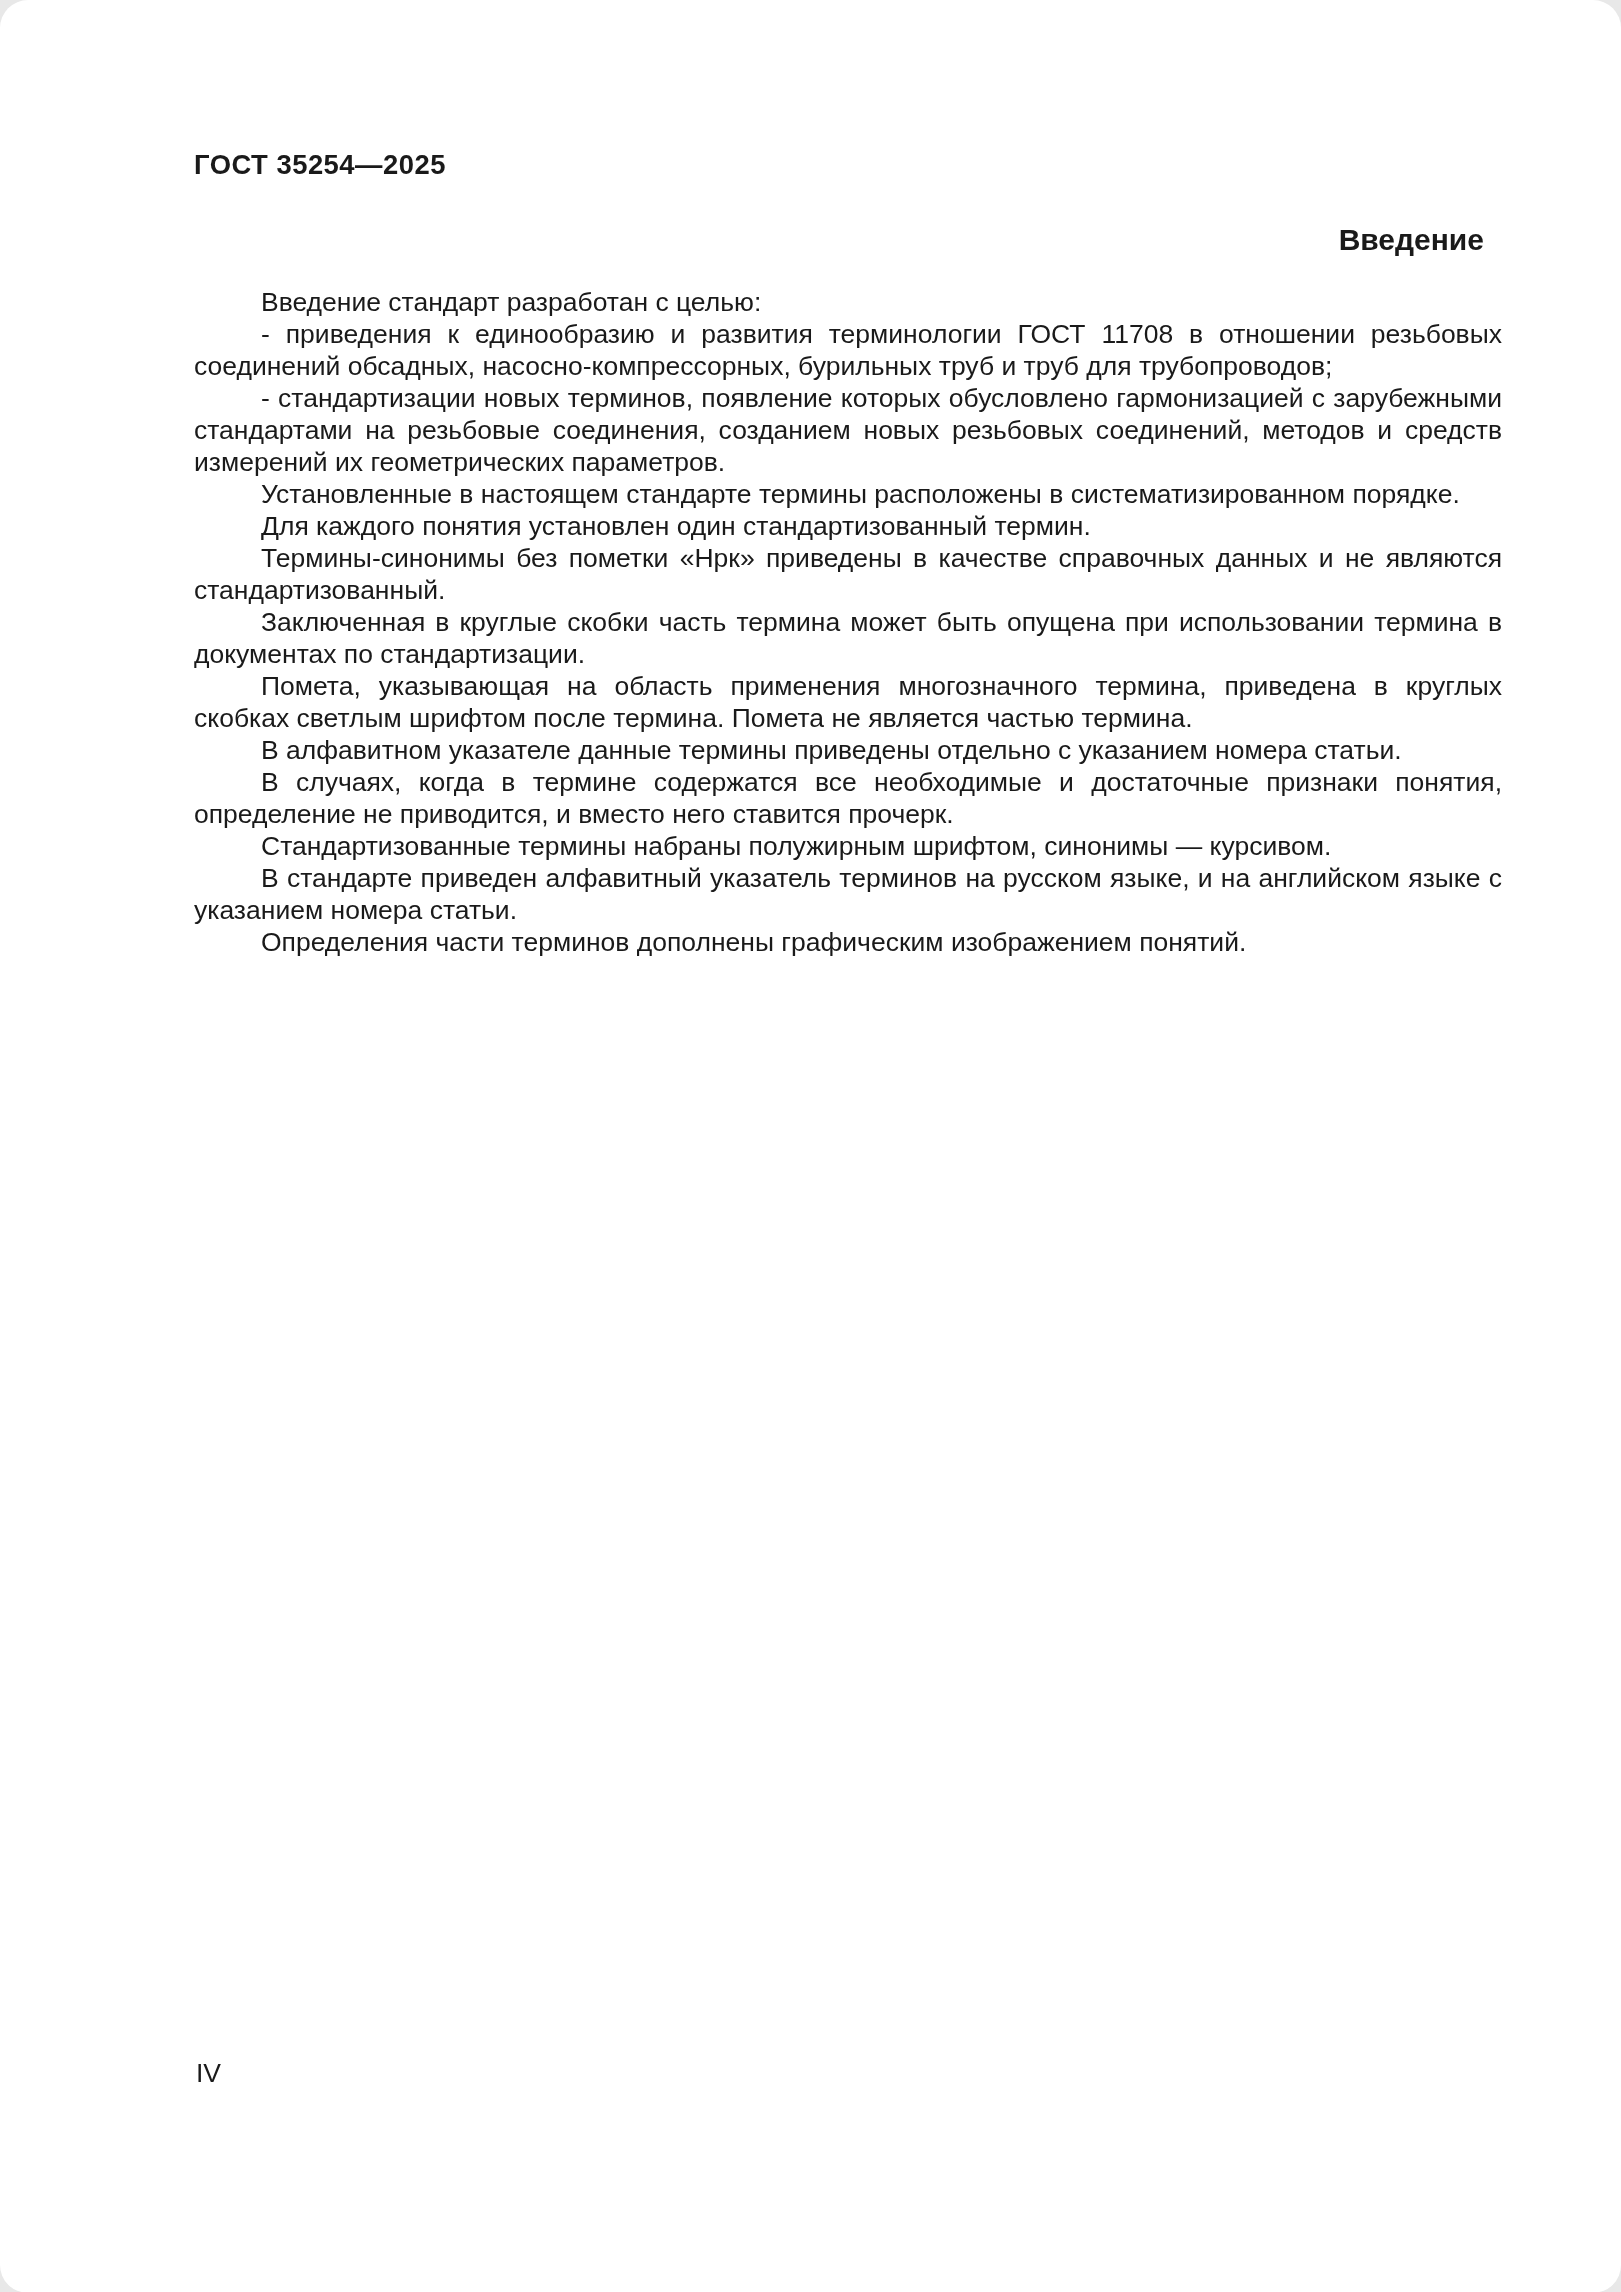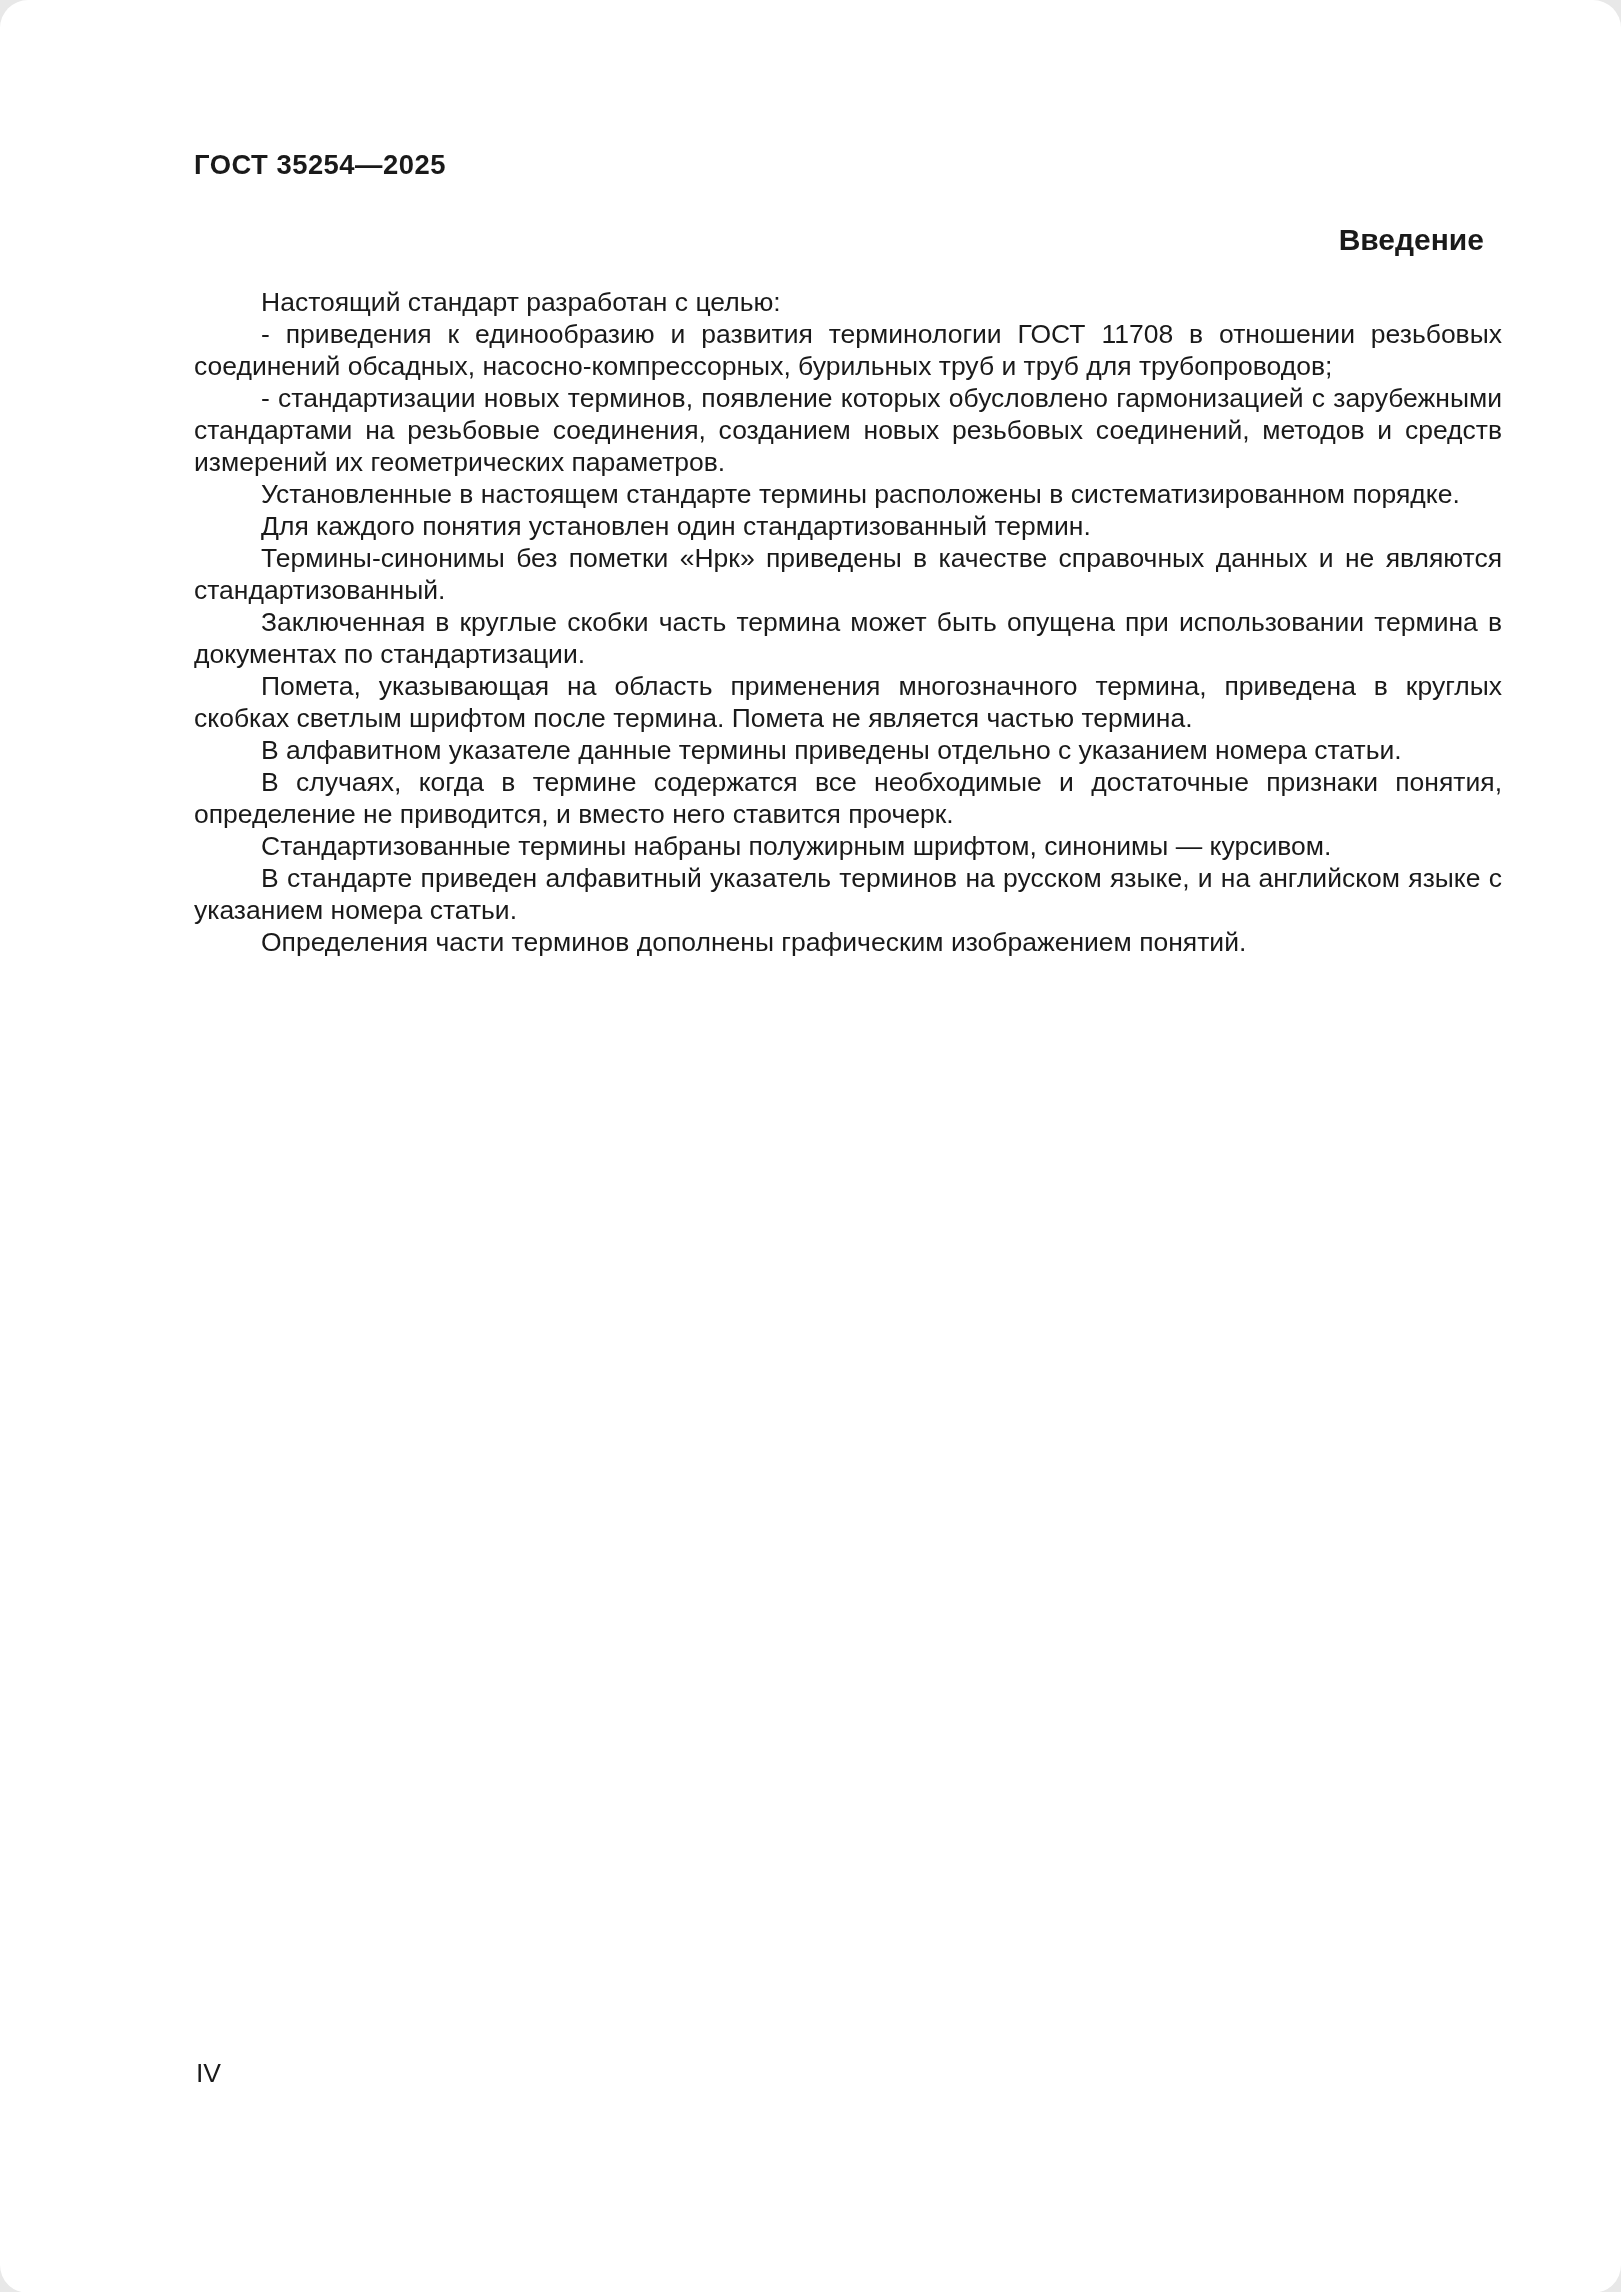--- a/index.html
+++ b/index.html
@@ -62,21 +62,21 @@
 </head>
 <body>
 
 <div class="page">
 
   <div class="doc-header">ГОСТ 35254—2025</div>
 
   <h1 class="doc-title">Введение</h1>
 
   <main class="doc-body">
-    <p>Настоящий стандарт разработан с целью:</p>
+    <p>Введение стандарт разработан с целью:</p>
     <p>- приведения к единообразию и развития терминологии ГОСТ 11708 в отношении резьбовых соединений обсадных, насосно-компрессорных, бурильных труб и труб для трубопроводов;</p>
     <p>- стандартизации новых терминов, появление которых обусловлено гармонизацией с зарубежными стандартами на резьбовые соединения, созданием новых резьбовых соединений, методов и средств измерений их геометрических параметров.</p>
     <p>Установленные в настоящем стандарте термины расположены в систематизированном порядке.</p>
     <p>Для каждого понятия установлен один стандартизованный термин.</p>
     <p>Термины-синонимы без пометки «Нрк» приведены в качестве справочных данных и не являются стандартизованный.</p>
     <p>Заключенная в круглые скобки часть термина может быть опущена при использовании термина в документах по стандартизации.</p>
     <p>Помета, указывающая на область применения многозначного термина, приведена в круглых скобках светлым шрифтом после термина. Помета не является частью термина.</p>
     <p>В алфавитном указателе данные термины приведены отдельно с указанием номера статьи.</p>
     <p>В случаях, когда в термине содержатся все необходимые и достаточные признаки понятия, определение не приводится, и вместо него ставится прочерк.</p>
     <p>Стандартизованные термины набраны полужирным шрифтом, синонимы — курсивом.</p>

